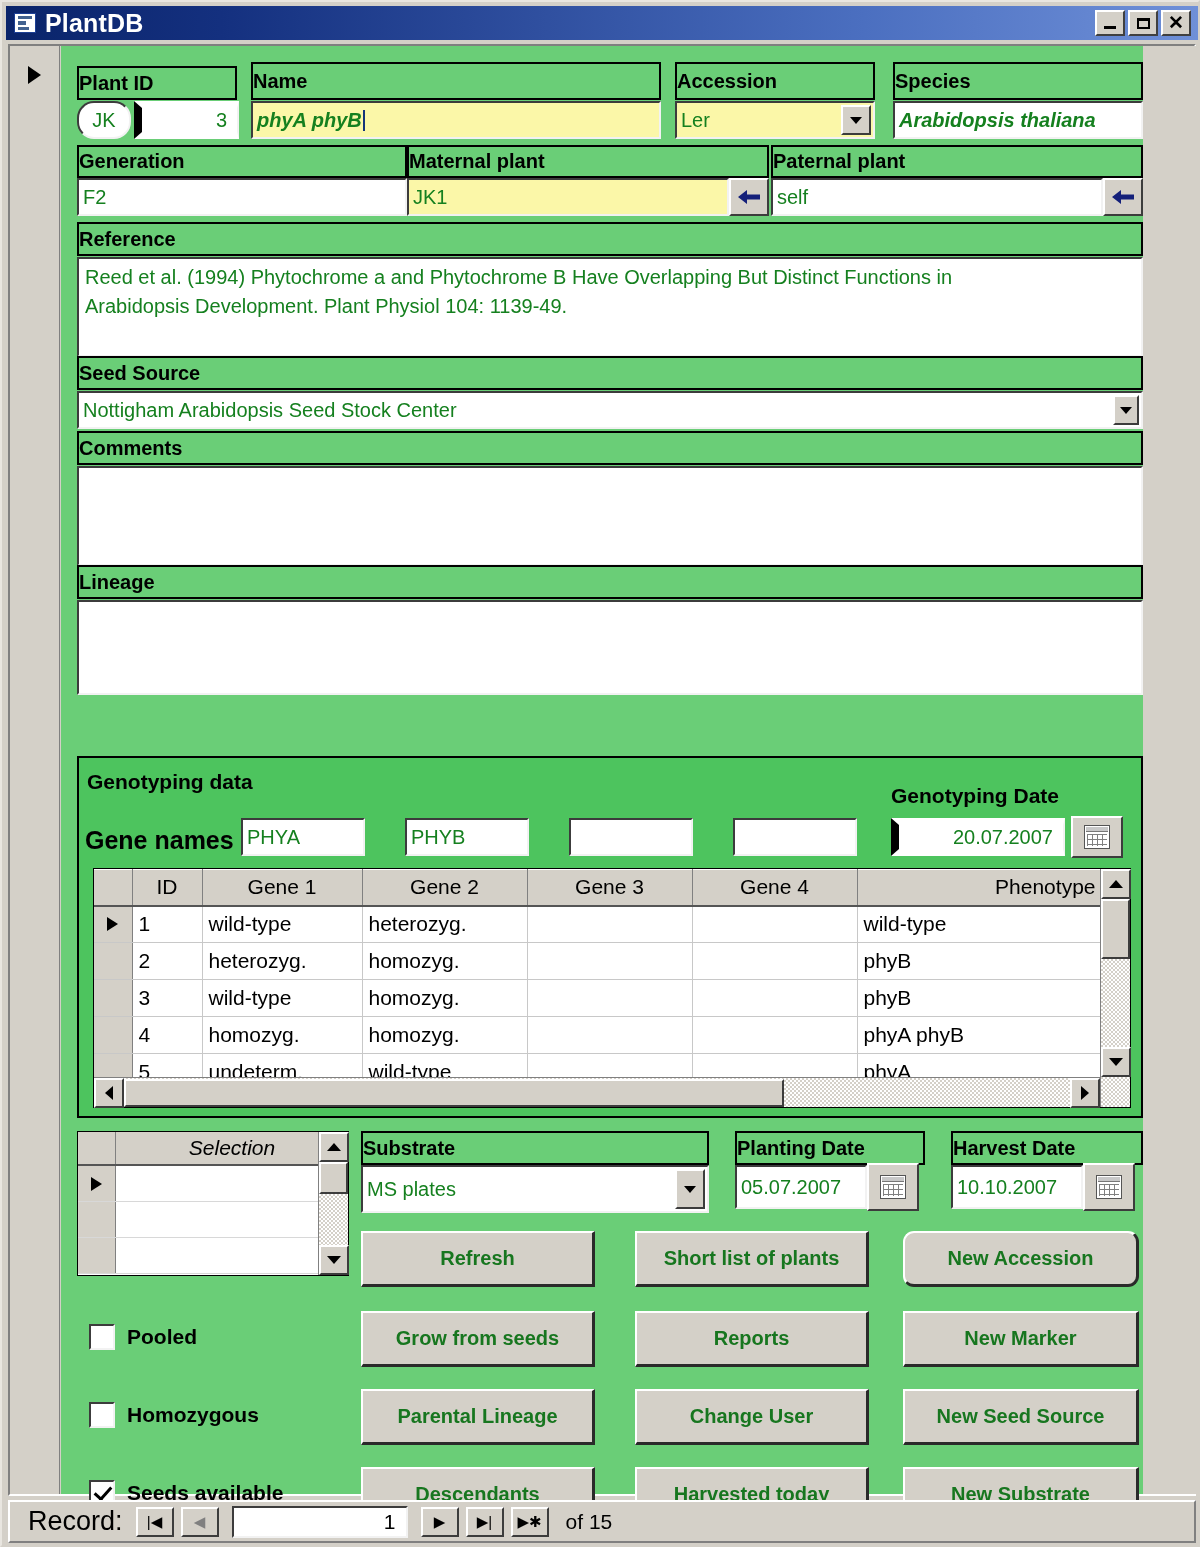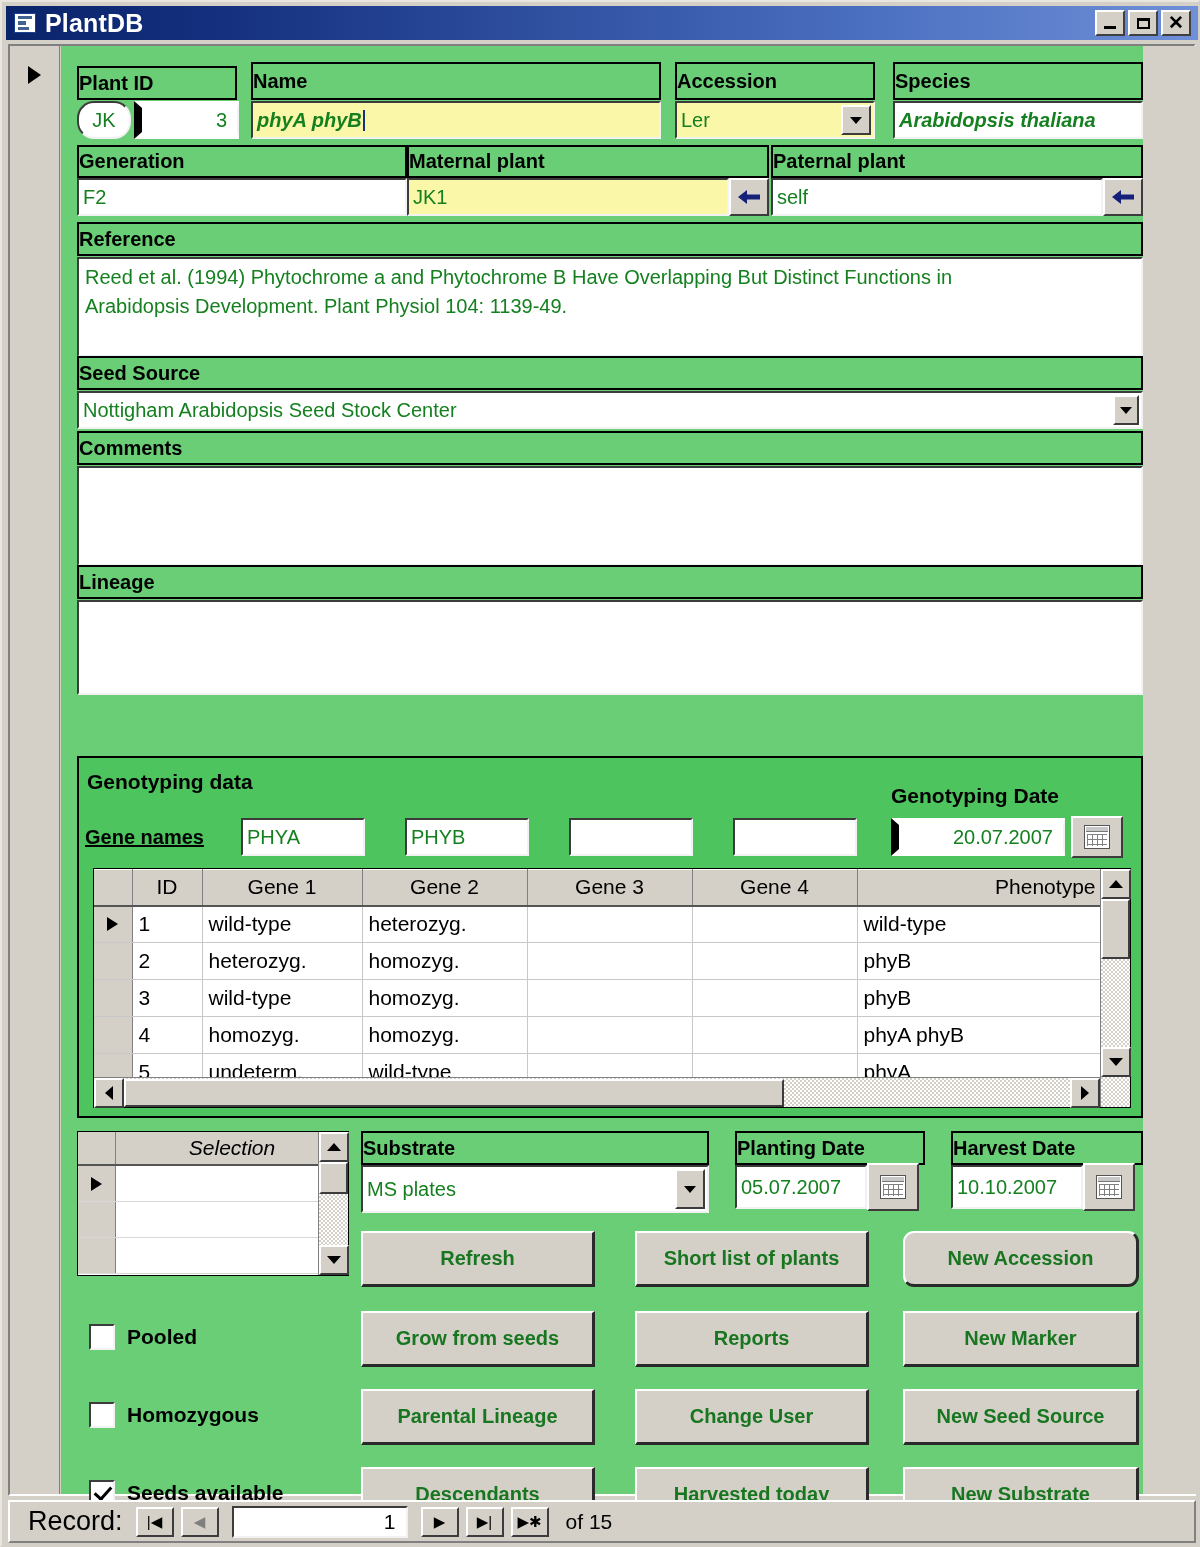--- a/index.html
+++ b/index.html
@@ -140,21 +140,21 @@
     position:absolute; left:16px; top:710px; width:1066px; height:362px;
     background:#4dc45e; border:2px solid #000;
   }
   #geno .gtitle {
     position:absolute; left:8px; top:12px; font-size:21px; font-weight:bold; color:#000;
   }
   #geno .gdate-lbl {
     position:absolute; left:812px; top:26px; font-size:21px; font-weight:bold; color:#000;
   }
   #geno .gnames-lbl {
-    position:absolute; left:6px; top:68px; font-size:20px; font-weight:bold; color:#000;text-decoration:underline;
+    position:absolute; left:6px; top:68px; font-size:25px; font-weight:bold; color:#000;
   }
 
   
   #dsheet {
     position:absolute; left:14px; top:110px; width:1038px; height:240px;
     background:#fff; border:1px solid #000;
   }
   #dsheet table { border-collapse:collapse; width:1008px; table-layout:fixed; }
   #dsheet th {
     background:#d4d0c8; color:#000; font-size:21px; font-weight:normal;

